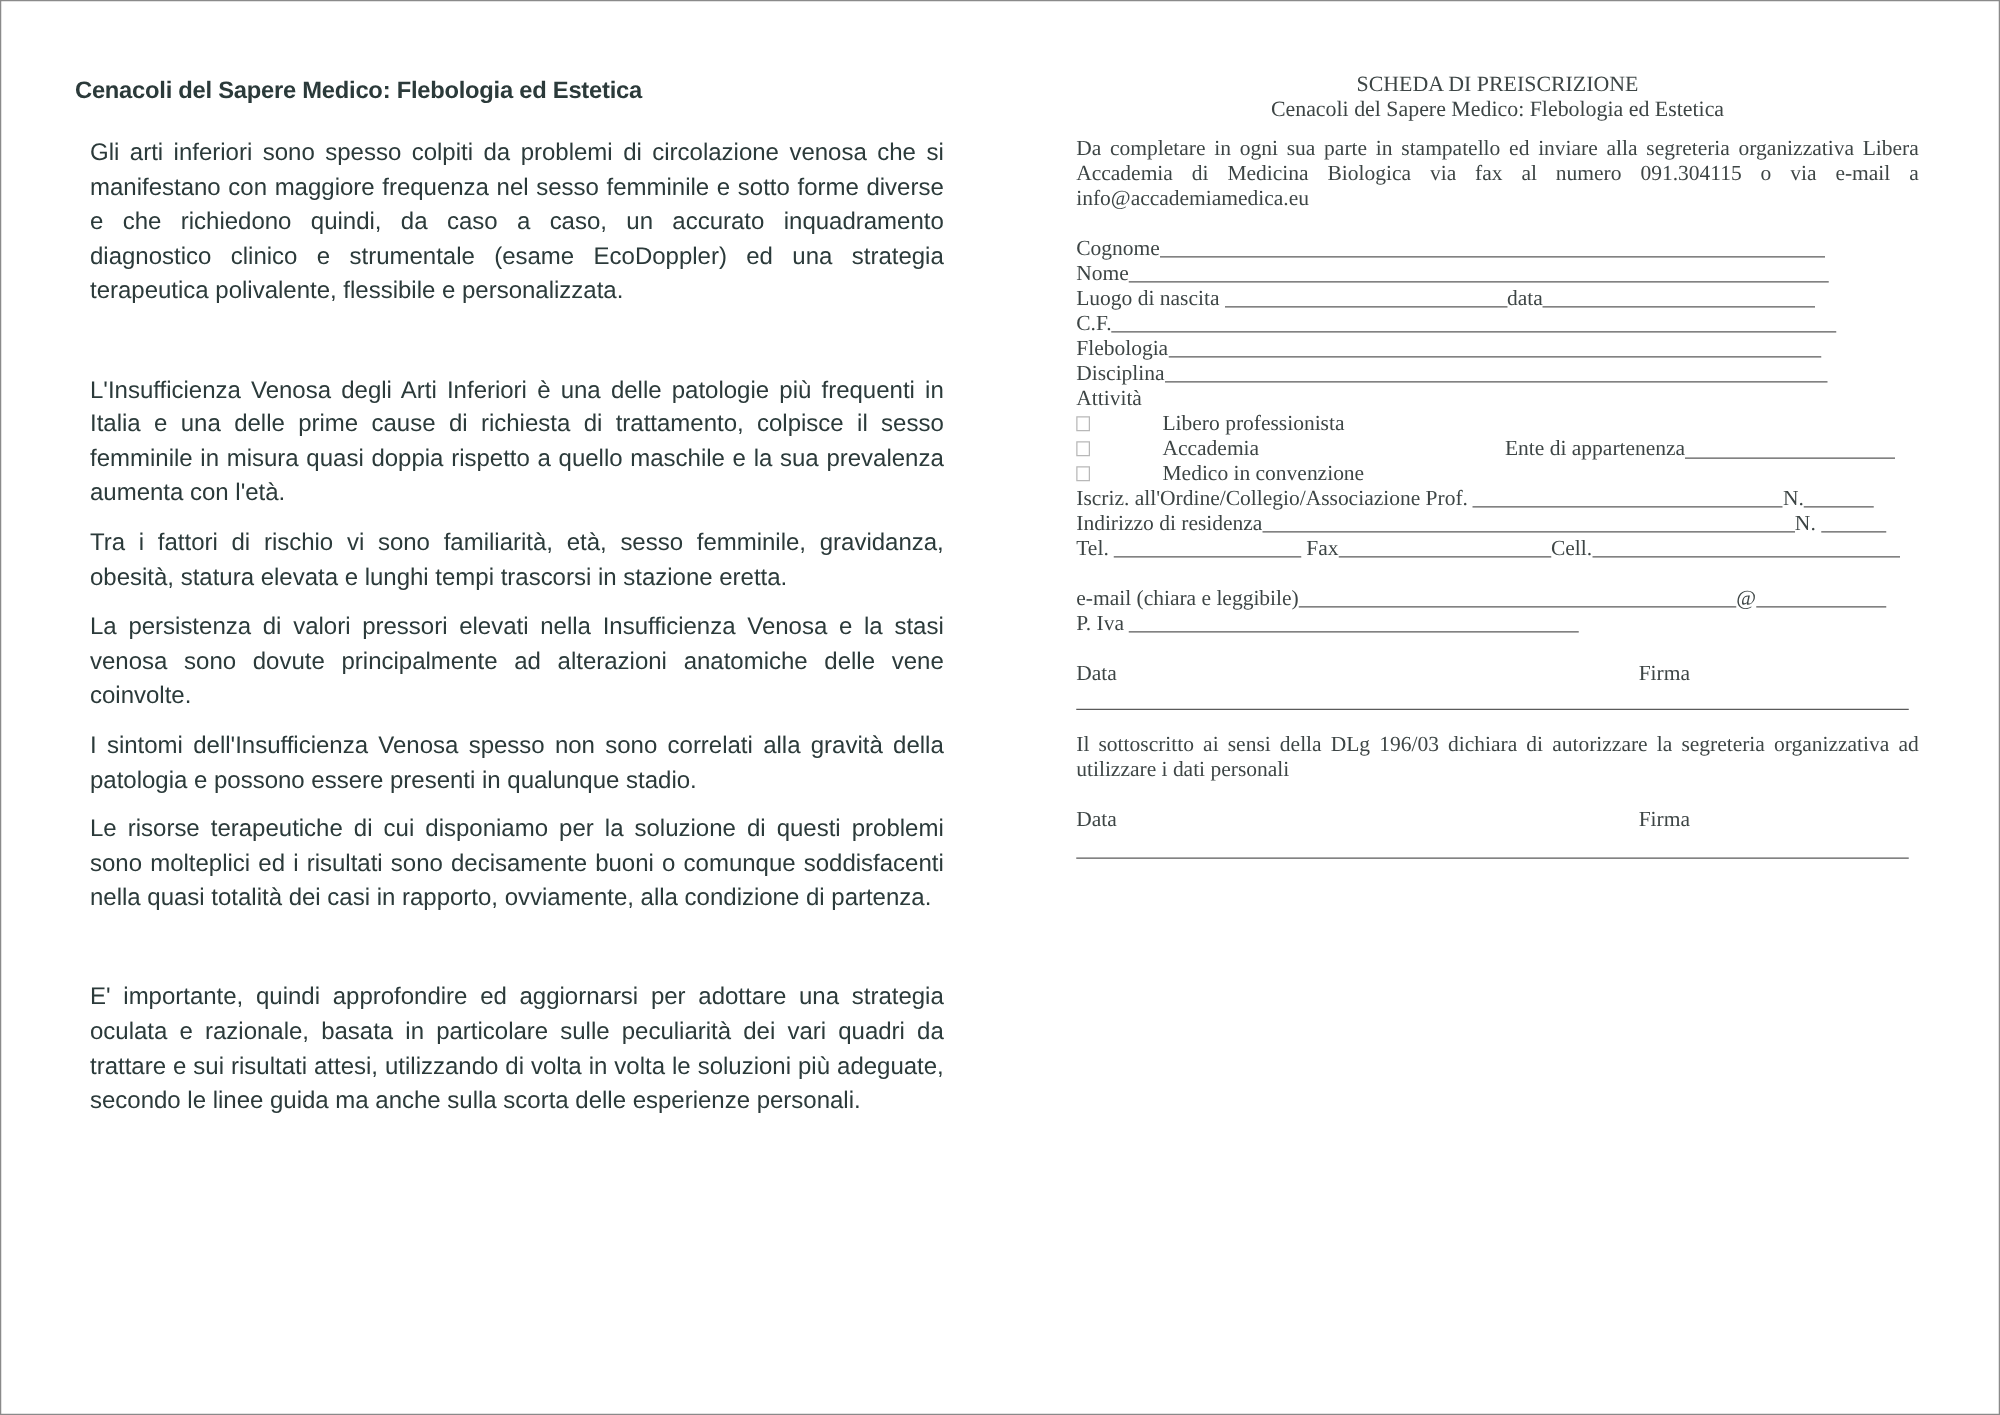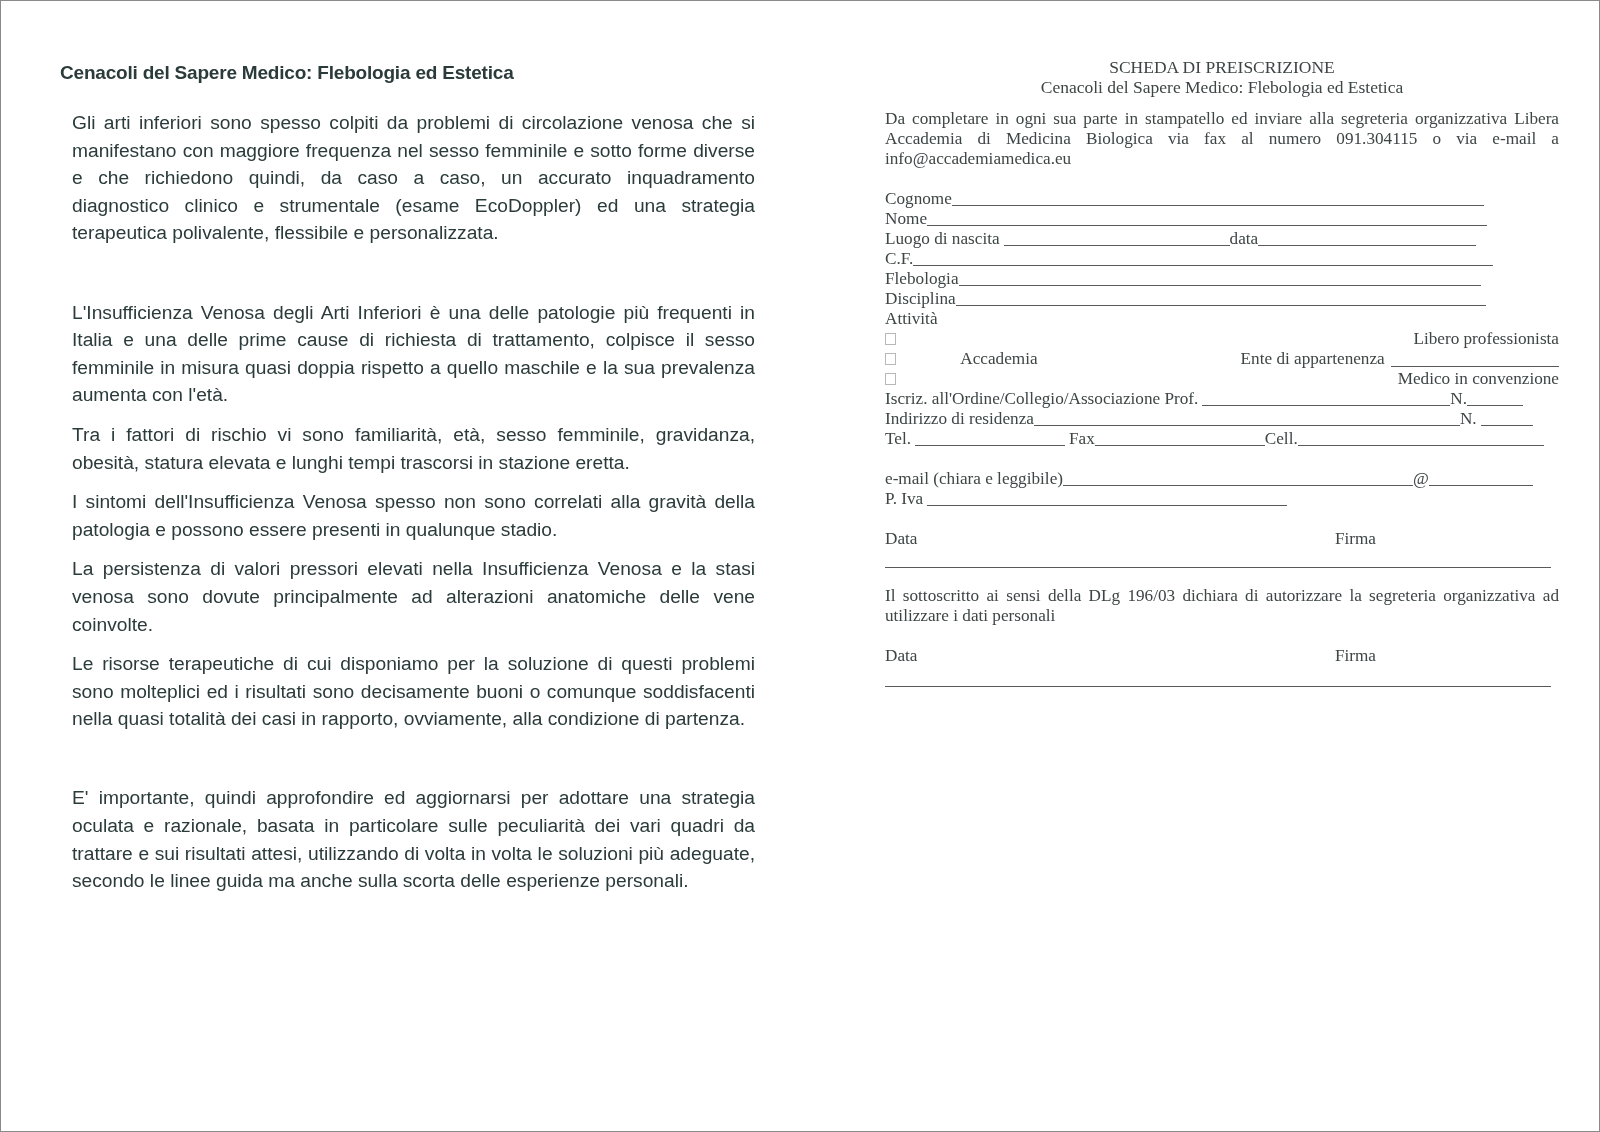--- a/index.html
+++ b/index.html
@@ -4,44 +4,44 @@
 <style>
   html, body { margin: 0; padding: 0; background: #ffffff; }
   body { width: 1600px; height: 1132px; position: relative; overflow: hidden; }
   .page-frame { position: absolute; left: 0; top: 0; width: 1598px; height: 1130px; border: 1px solid #8a8a8a; }
 
   .left-col { position: absolute; left: 60px; top: 62px; width: 707px; font-family: "Liberation Sans", sans-serif; color: #2b3a3a; }
   .left-title { font-size: 19px; font-weight: bold; margin: 0 0 25px 0; letter-spacing: -0.2px; }
   .para { font-size: 19.2px; line-height: 27.6px; text-align: justify; margin: 12px; }
   .gap { height: 27.6px; }
 
-  .right-col { position: absolute; left: 885px; top: 57px; width: 674px; font-family: "Liberation Serif", serif; color: #3d4545; font-size: 17.2px; }
+  .right-col { position: absolute; left: 861px; top: 57px; width: 674px; font-family: "Liberation Serif", serif; color: #3d4545; font-size: 17.2px; }
   .form-title { text-align: center; font-size: 17.5px; line-height: 20px; margin: 0; }
   .intro { text-align: justify; line-height: 20px; margin: 12px 0 20px 0; }
   .row { height: 20px; line-height: 20px; display: flex; align-items: flex-end; white-space: nowrap; }
   .line { display: inline-block; border-bottom: 1px solid #5a5a5a; height: 15px; margin-bottom: 3px; }
-  .cb-row { height: 20px; line-height: 20px; display: flex; align-items: center; white-space: nowrap; justify-content: space-between; }
+  .cb-row { height: 20px; line-height: 20px; display: flex; align-items: center; white-space: nowrap; }
   .cb { display: inline-block; width: 9px; height: 10px; border: 1px solid #b8b8b8; margin-right: 58px; }
   .full-line { border-bottom: 1px solid #5a5a5a; width: 666px; }
   .sig-row { display: flex; justify-content: space-between; width: 666px; line-height: 20px; }
   .sig-row span:last-child { margin-right: 175px; }
 </style>
 </head>
 <body>
 
 <div class="page-frame"></div>
 
 <div class="left-col">
   <h1 class="left-title">Cenacoli del Sapere Medico: Flebologia ed Estetica</h1>
   <p class="para">Gli arti inferiori sono spesso colpiti da problemi di circolazione venosa che si manifestano con maggiore frequenza nel sesso femminile e sotto forme diverse e che richiedono quindi, da caso a caso, un accurato inquadramento diagnostico clinico e strumentale (esame EcoDoppler) ed una strategia terapeutica polivalente, flessibile e personalizzata.</p>
   <div class="gap"></div>
   <p class="para">L'Insufficienza Venosa degli Arti Inferiori è una delle patologie più frequenti in Italia e una delle prime cause di richiesta di trattamento, colpisce il sesso femminile in misura quasi doppia rispetto a quello maschile e la sua prevalenza aumenta con l'età.</p>
   <p class="para">Tra i fattori di rischio vi sono familiarità, età, sesso femminile, gravidanza, obesità, statura elevata e lunghi tempi trascorsi in stazione eretta.</p>
+  <p class="para">La persistenza di valori pressori elevati nella Insufficienza Venosa e la stasi venosa sono dovute principalmente ad alterazioni anatomiche delle vene coinvolte.</p>
   <p class="para">I sintomi dell'Insufficienza Venosa spesso non sono correlati alla gravità della patologia e possono essere presenti in qualunque stadio.</p>
-  <p class="para">La persistenza di valori pressori elevati nella Insufficienza Venosa e la stasi venosa sono dovute principalmente ad alterazioni anatomiche delle vene coinvolte.</p>
   <p class="para">Le risorse terapeutiche di cui disponiamo per la soluzione di questi problemi sono molteplici ed i risultati sono decisamente buoni o comunque soddisfacenti nella quasi totalità dei casi in rapporto, ovviamente, alla condizione di partenza.</p>
   <div class="gap"></div>
   <p class="para"> E' importante, quindi approfondire ed aggiornarsi per adottare una strategia oculata e razionale, basata in particolare sulle peculiarità dei vari quadri da trattare e sui risultati attesi, utilizzando di volta in volta le soluzioni più adeguate, secondo le linee guida  ma anche sulla scorta delle esperienze personali.</p>
 </div>
 
 <div class="right-col">
   <p class="form-title">SCHEDA DI PREISCRIZIONE</p>
   <p class="form-title">Cenacoli del Sapere Medico: Flebologia ed Estetica</p>
   <p class="intro">Da completare in ogni sua parte in stampatello ed inviare alla segreteria organizzativa Libera Accademia di Medicina Biologica via fax al numero 091.304115 o via e-mail a info@accademiamedica.eu</p>
 

